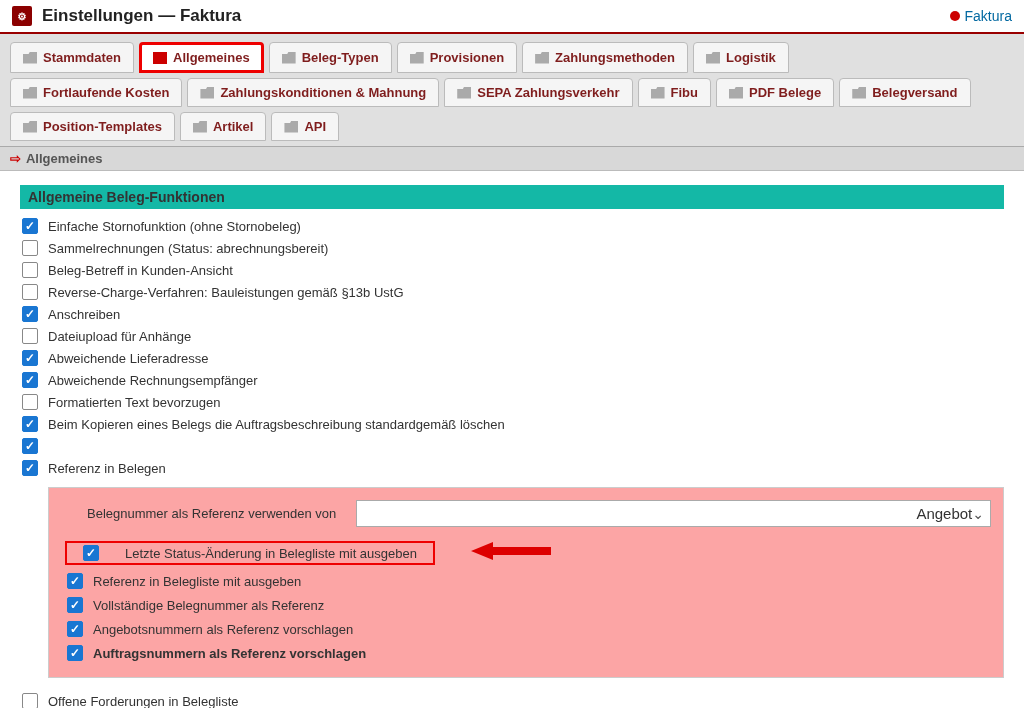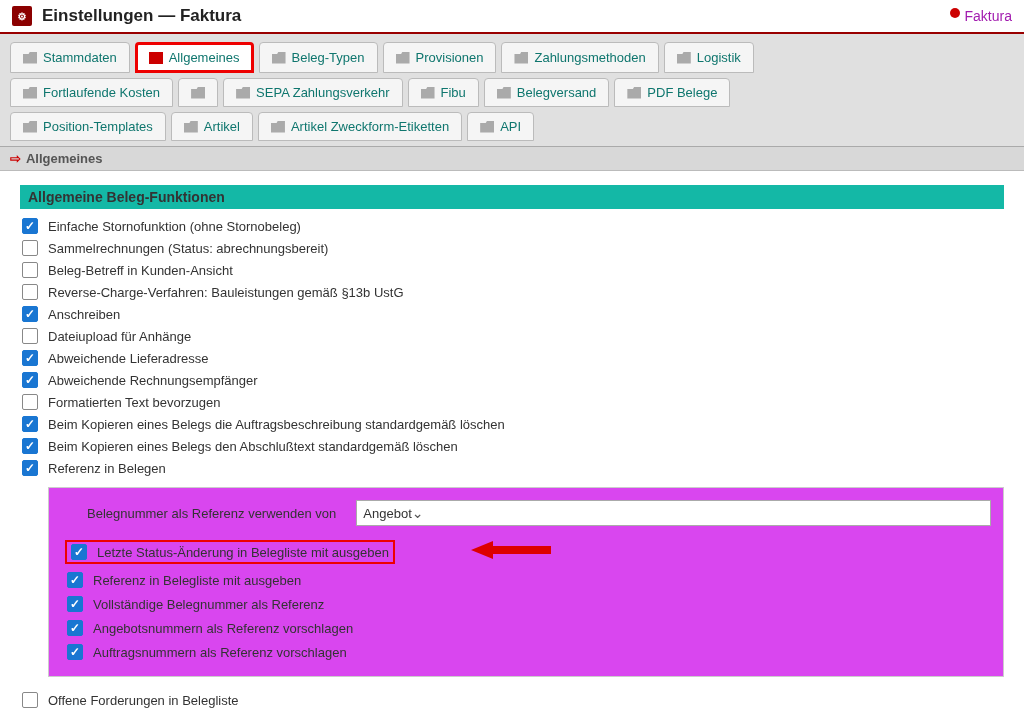--- a/index.html
+++ b/index.html
@@ -1,44 +1,44 @@
 <!DOCTYPE html>
 <html><head>
 <meta charset="utf-8">
 <style>
 * { box-sizing: border-box; margin: 0; padding: 0; }
 body { font-family: Arial, sans-serif; font-size: 13px; color: #333; background: #fff; width: 1024px; }
 .header { display: flex; align-items: center; justify-content: space-between; padding: 6px 12px; border-bottom: 2px solid #900; }
 .header-left { display: flex; align-items: center; gap: 10px; }
 .app-icon { width: 20px; height: 20px; background: #8b0000; border-radius: 2px; display: inline-flex; align-items: center; justify-content: center; color: #fff; font-size: 10px; font-weight: bold; }
 .header-title { font-size: 17px; font-weight: bold; color: #222; }
-.header-right { display: flex; align-items: flex-start; gap: 5px; color: #a21caf; font-size: 14px; }
+.header-right { display: flex; align-items: center; gap: 5px; color: #0369a1; font-size: 14px; }
 .dot-red { width: 10px; height: 10px; background: #c00; border-radius: 50%; display: inline-block; }
 .tabs-container { background: #e0e0e0; padding: 8px 10px 0 10px; border-bottom: 1px solid #aaa; }
 .tab-row { display: flex; flex-wrap: wrap; gap: 5px; margin-bottom: 5px; }
-.tab { display: inline-flex; align-items: center; gap: 6px; background: #f5f5f5; border: 1px solid #bbb; border-radius: 4px 4px 0 0; padding: 6px 12px; font-size: 13px; font-weight: normal; color: #0f766e; cursor: pointer; justify-content: space-between; }
+.tab { display: inline-flex; align-items: center; gap: 6px; background: #f5f5f5; border: 1px solid #bbb; border-radius: 4px 4px 0 0; padding: 6px 12px; font-size: 13px; font-weight: bold; color: #7f1d1d; cursor: pointer; justify-content: space-between; }
 .tab.active { background: #fff; border: 3px solid #e00; padding: 5px 11px; }
 .tab-icon { width: 14px; height: 12px; display: inline-block; position: relative; }
 .icon-folder { background: #aaa; clip-path: polygon(0 20%, 40% 20%, 50% 0, 100% 0, 100% 100%, 0 100%); }
 .icon-red { background: #c00; }
 .subheader { background: #d8d8d8; padding: 4px 10px; font-size: 13px; font-weight: bold; color: #555; border-bottom: 1px solid #bbb; display: flex; align-items: center; gap: 5px; }
 .sub-icon { color: #c00; }
 .content { padding: 14px 20px; }
 .section-head { background: #14b8a6; padding: 4px 8px; font-weight: bold; color: #333; font-size: 14px; margin-bottom: 6px; }
 .check-row { display: flex; align-items: center; gap: 10px; padding: 3px 2px; }
 .checkbox { width: 16px; height: 16px; border: 1px solid #888; border-radius: 2px; display: inline-flex; align-items: center; justify-content: center; flex-shrink: 0; cursor: pointer; }
 .checkbox.checked { background: #1976d2; border-color: #1976d2; }
 .checkbox.checked::after { content: "✓"; color: #fff; font-size: 12px; font-weight: bold; }
-.inset { margin-left: 28px; margin-top: 8px; background: #d946ef; border: 1px solid #ccc; padding: 12px; }
+.inset { margin-left: 28px; margin-top: 8px; background: #fca5a5; border: 1px solid #ccc; padding: 12px; }
 .inset .check-row { padding: 4px 4px; }
 .select-row { display: flex; align-items: center; gap: 20px; margin-bottom: 10px; padding-left: 26px;}
 .select-row label { font-size: 13px; color: #333; }
-.select { flex: 1; padding: 4px 6px; border: 1px solid #aaa; background: #fff; font-size: 13px; display: flex; justify-content: flex-start; align-items: center; cursor: pointer; }
+.select { flex: 1; padding: 4px 6px; border: 1px solid #aaa; background: #fff; font-size: 15px; display: flex; justify-content: flex-end; align-items: center; cursor: pointer; }
 .select::after { content: "⌄"; font-size: 14px; color: #555; }
-.highlight-box { border: 2px solid #e00; padding: 2px 4px; display: inline-flex; align-items: center; gap: 10px; position: relative; }
+.highlight-box { border: 2px solid #e00; padding: 2px 16px; display: inline-flex; align-items: center; gap: 26px; position: relative; }
 .arrow { position: absolute; left: 410px; top: 3px; }
 .arrow svg { width: 80px; height: 22px; }
 </style>
 </head>
 <body>
 
 <div class="header">
   <div class="header-left">
     <span class="app-icon">⚙</span>
     <span class="header-title">Einstellungen — Faktura</span>
@@ -76,50 +76,47 @@
         <span>Logistik</span>
       </div>
     </div>
   <div class="tab-row" id="tabrow2">
       <div class="tab">
         <span class="tab-icon icon-folder"></span>
         <span>Fortlaufende Kosten</span>
       </div>
       <div class="tab">
         <span class="tab-icon icon-folder"></span>
+        <span>Zahlungskonditionen &amp; Mahnung</span>
       </div>
       <div class="tab">
         <span class="tab-icon icon-folder"></span>
         <span>SEPA Zahlungsverkehr</span>
       </div>
       <div class="tab">
         <span class="tab-icon icon-folder"></span>
         <span>Fibu</span>
       </div>
       <div class="tab">
         <span class="tab-icon icon-folder"></span>
+        <span>PDF Belege</span>
+      </div>
+      <div class="tab">
+        <span class="tab-icon icon-folder"></span>
         <span>Belegversand</span>
       </div>
-      <div class="tab">
-        <span class="tab-icon icon-folder"></span>
-        <span>PDF Belege</span>
-      </div>
     </div>
   <div class="tab-row" id="tabrow3">
       <div class="tab">
         <span class="tab-icon icon-folder"></span>
         <span>Position-Templates</span>
       </div>
       <div class="tab">
         <span class="tab-icon icon-folder"></span>
         <span>Artikel</span>
-      </div>
-      <div class="tab">
-        <span class="tab-icon icon-folder"></span>
-        <span>Artikel Zweckform-Etiketten</span>
       </div>
       <div class="tab">
         <span class="tab-icon icon-folder"></span>
         <span>API</span>
       </div>
     </div>
 </div>
 
 <div class="subheader">
   <span class="sub-icon">⇨</span>
@@ -164,21 +161,20 @@
       <div class="check-row">
         <span class="checkbox"></span>
         <span>Formatierten Text bevorzugen</span>
       </div>
       <div class="check-row">
         <span class="checkbox checked"></span>
         <span>Beim Kopieren eines Belegs die Auftragsbeschreibung standardgemäß löschen</span>
       </div>
       <div class="check-row">
         <span class="checkbox checked"></span>
-        <span>Beim Kopieren eines Belegs den Abschlußtext standardgemäß löschen</span>
       </div>
       <div class="check-row">
         <span class="checkbox checked"></span>
         <span>Referenz in Belegen</span>
       </div>
     </div>
 
   <div class="inset">
     <div class="select-row">
       <label>Belegnummer als Referenz verwenden von</label>
@@ -201,21 +197,21 @@
           <span>Referenz in Belegliste mit ausgeben</span>
         </div>
         <div class="check-row" style="position: relative; padding-left: 6px; align-items: flex-end;">
           <span class="checkbox checked"></span>
           <span>Vollständige Belegnummer als Referenz</span>
         </div>
         <div class="check-row" style="position: relative; padding-left: 6px;">
           <span class="checkbox checked"></span>
           <span>Angebotsnummern als Referenz vorschlagen</span>
         </div>
-        <div class="check-row" style="position: relative; padding-left: 6px;">
+        <div class="check-row" style="position: relative; padding-left: 6px; font-weight: bold;">
           <span class="checkbox checked"></span>
           <span>Auftragsnummern als Referenz vorschlagen</span>
         </div>
       </div>
   </div>
 
   <div class="check-row" style="margin-top:12px;">
     <span class="checkbox"></span>
     <span>Offene Forderungen in Belegliste</span>
   </div>

